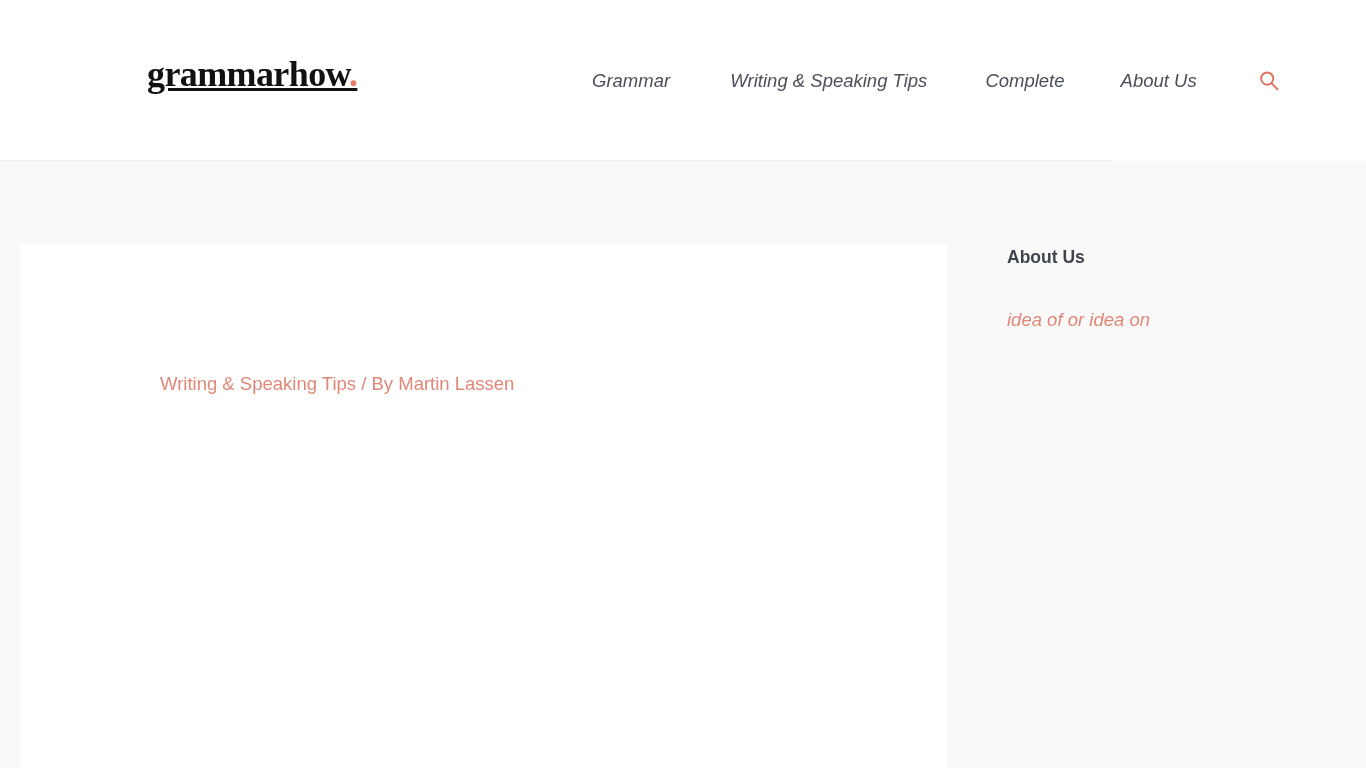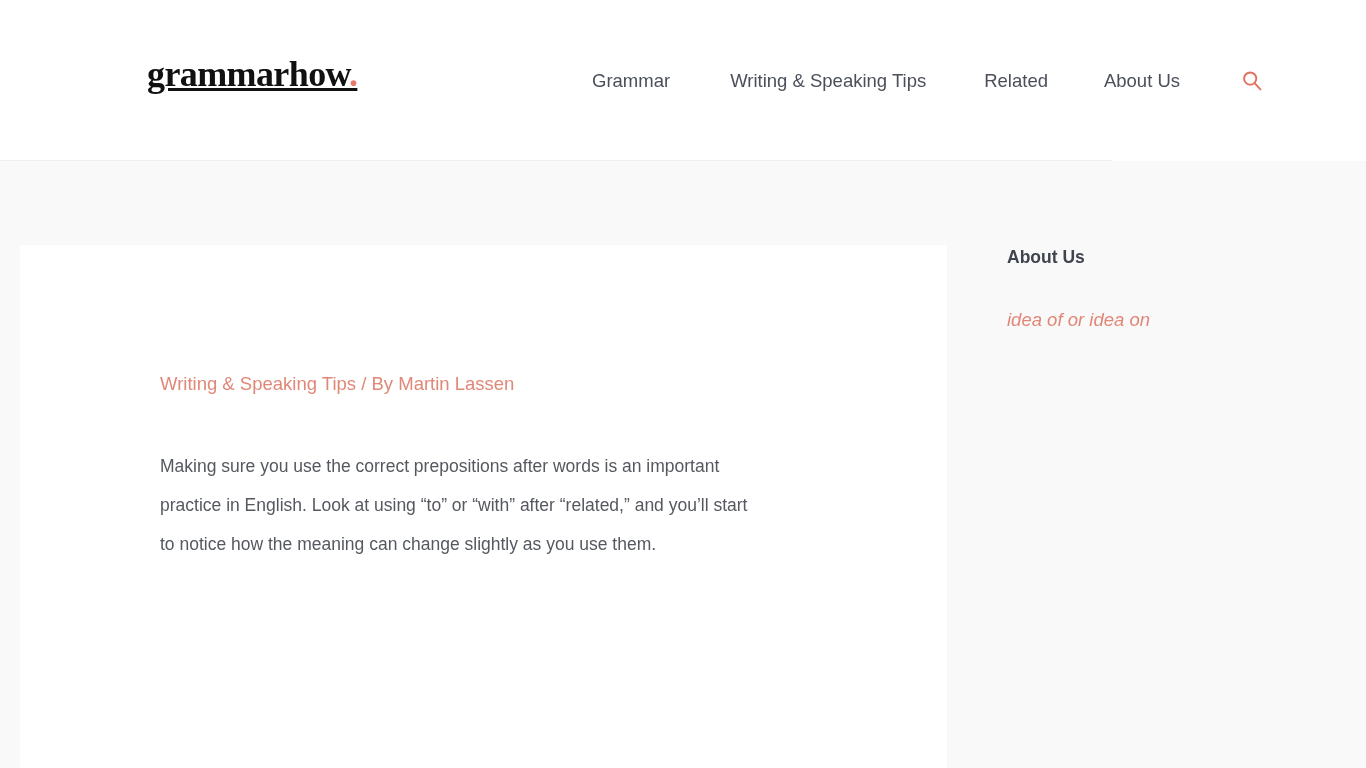--- a/index.html
+++ b/index.html
@@ -43,20 +43,21 @@
   }
   .logo .dot { color: #e8796b; }
 
   .main-nav {
     position: absolute;
     left: 592px;
     top: 69px;
     display: flex;
     align-items: center;
     gap: 8px;
+    font-style: italic;
   }
   .nav-link {
     font-size: 18.5px;
     color: #4a4f5a;
     text-decoration: none;
     white-space: nowrap;
     line-height: 24px;
     cursor: pointer;
   }
   .nav-gap-1 { width: 44px; }
@@ -200,21 +201,21 @@
 
 <header class="site-header">
 
   <a class="logo" href="#"><span>grammarhow</span><span class="dot">.</span></a>
 
   <nav class="main-nav">
     <a class="nav-link" href="#">Grammar</a>
     <span class="nav-gap-1"></span>
     <a class="nav-link" href="#">Writing &amp; Speaking Tips</a>
     <span class="nav-gap-2"></span>
-    <a class="nav-link" href="#">Related</a>
+    <a class="nav-link" href="#">Complete</a>
     <span class="nav-gap-3"></span>
     <a class="nav-link" href="#">About Us</a>
     <span class="nav-gap-4"></span>
 
     <button class="search-btn">
       <svg width="22" height="22" viewBox="0 0 22 22">
         <circle cx="9.2" cy="8.6" r="6.1" fill="none" stroke="#e2705e" stroke-width="1.9"></circle>
         <line x1="13.6" y1="13.2" x2="19.4" y2="19.4" stroke="#e2705e" stroke-width="1.9" stroke-linecap="round"></line>
       </svg>
     </button>
@@ -226,21 +227,20 @@
   <main class="content-card">
     <article class="article">
 
 
       <div class="entry-meta">
         <a href="#">Writing &amp; Speaking Tips</a>
         <span class="sep">/ By</span>
         <a href="#">Martin Lassen</a>
       </div>
 
-      <p class="entry-intro">Making sure you use the correct prepositions after words is an important practice in English. Look at using “to” or “with” after “related,” and you’ll start to notice how the meaning can change slightly as you use them.</p>
 
 
     </article>
   </main>
 
   <aside class="sidebar">
 
     <h2 class="widget-title-bold">About Us</h2>
 
     <ul class="recent-list">

